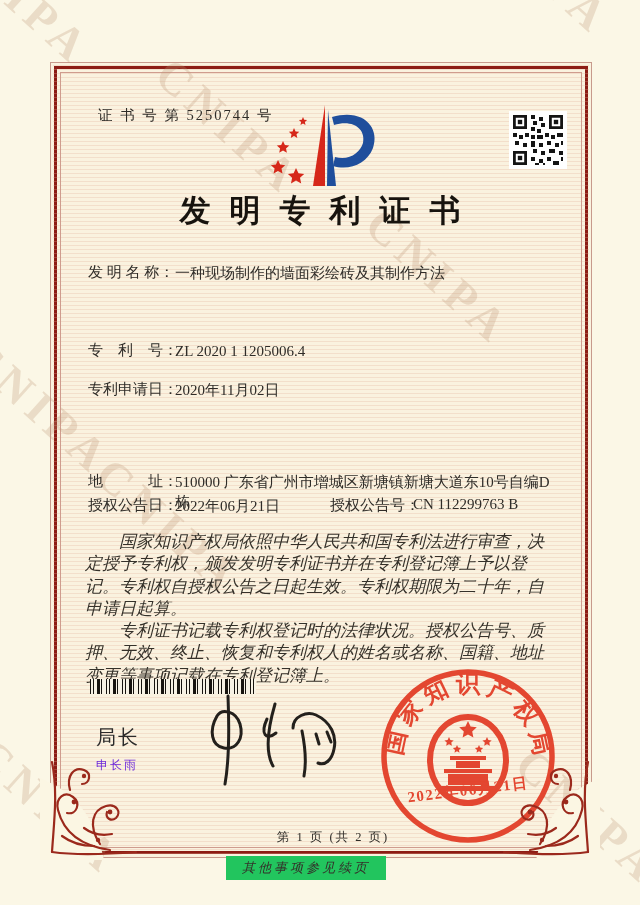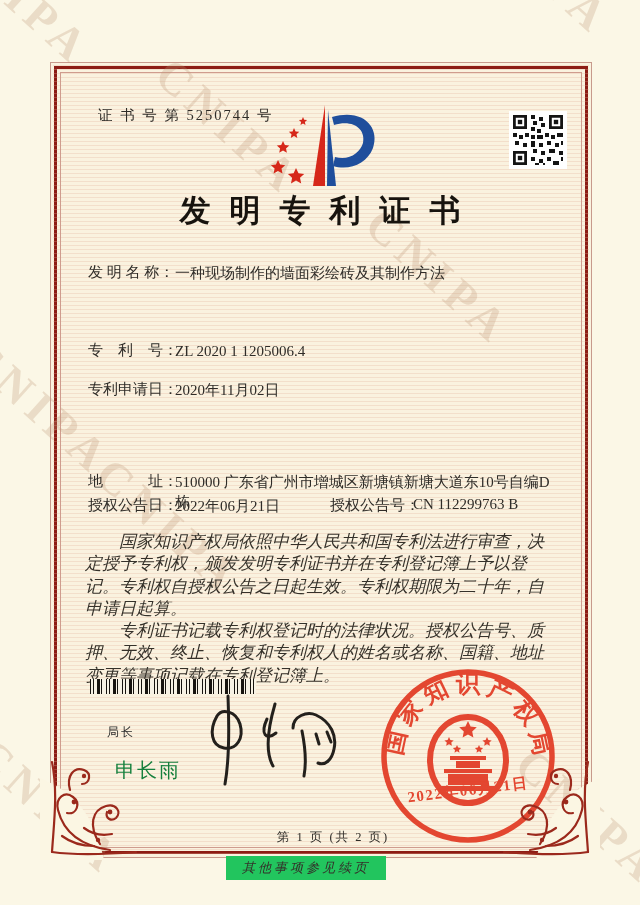--- a/index.html
+++ b/index.html
@@ -37,24 +37,24 @@
   .f2v{position:absolute;left:325px;top:0;white-space:pre;}
 
   .paras{position:absolute;left:85px;top:531px;width:472px;font-size:17px;line-height:22.3px;
          font-style:italic;color:#35312a;}
   .paras p{margin:0;text-indent:2em;}
 
   .barcode{position:absolute;left:90px;top:679px;width:166px;height:15px;background:
      repeating-linear-gradient(90deg,#17140f 0 1.5px,#f7f2e4 1.5px 3px,#17140f 3px 4px,
        #f7f2e4 4px 7px,#17140f 7px 10px,#f7f2e4 10px 11.5px,#17140f 11.5px 12.5px,#f7f2e4 12.5px 16px);}
 
-  .issuer-title{position:absolute;left:107px;top:724px;font-size:12px;letter-spacing:2px;
+  .issuer-title{position:absolute;left:96px;top:724px;font-size:20px;letter-spacing:2px;
       color:#2b2b2b;font-family:"Liberation Sans","DejaVu Sans",sans-serif;}
-  .issuer-name{position:absolute;left:96px;top:757px;font-size:20px;letter-spacing:2px;
-      color:#15803d;font-family:"Liberation Sans","DejaVu Sans",sans-serif;margin-left:19px;}
+  .issuer-name{position:absolute;left:96px;top:757px;font-size:12px;letter-spacing:2px;
+      color:#6d28d9;font-family:"Liberation Sans","DejaVu Sans",sans-serif;}
   .signature{position:absolute;left:195px;top:686px;}
 
   .seal{position:absolute;left:377px;top:664px;}
   .seal text{font-family:"Liberation Serif","DejaVu Serif",serif;}
 
   .page-info{position:absolute;left:53px;top:829px;width:534px;text-align:center;
       font-size:12.5px;letter-spacing:2px;color:#2f2c28;margin-left:13px;}
 
   .cont-note{position:absolute;left:306px;top:856px;transform:translateX(-50%);
       background:#22c55e;padding:3px 16px;font-size:13px;font-style:italic;

